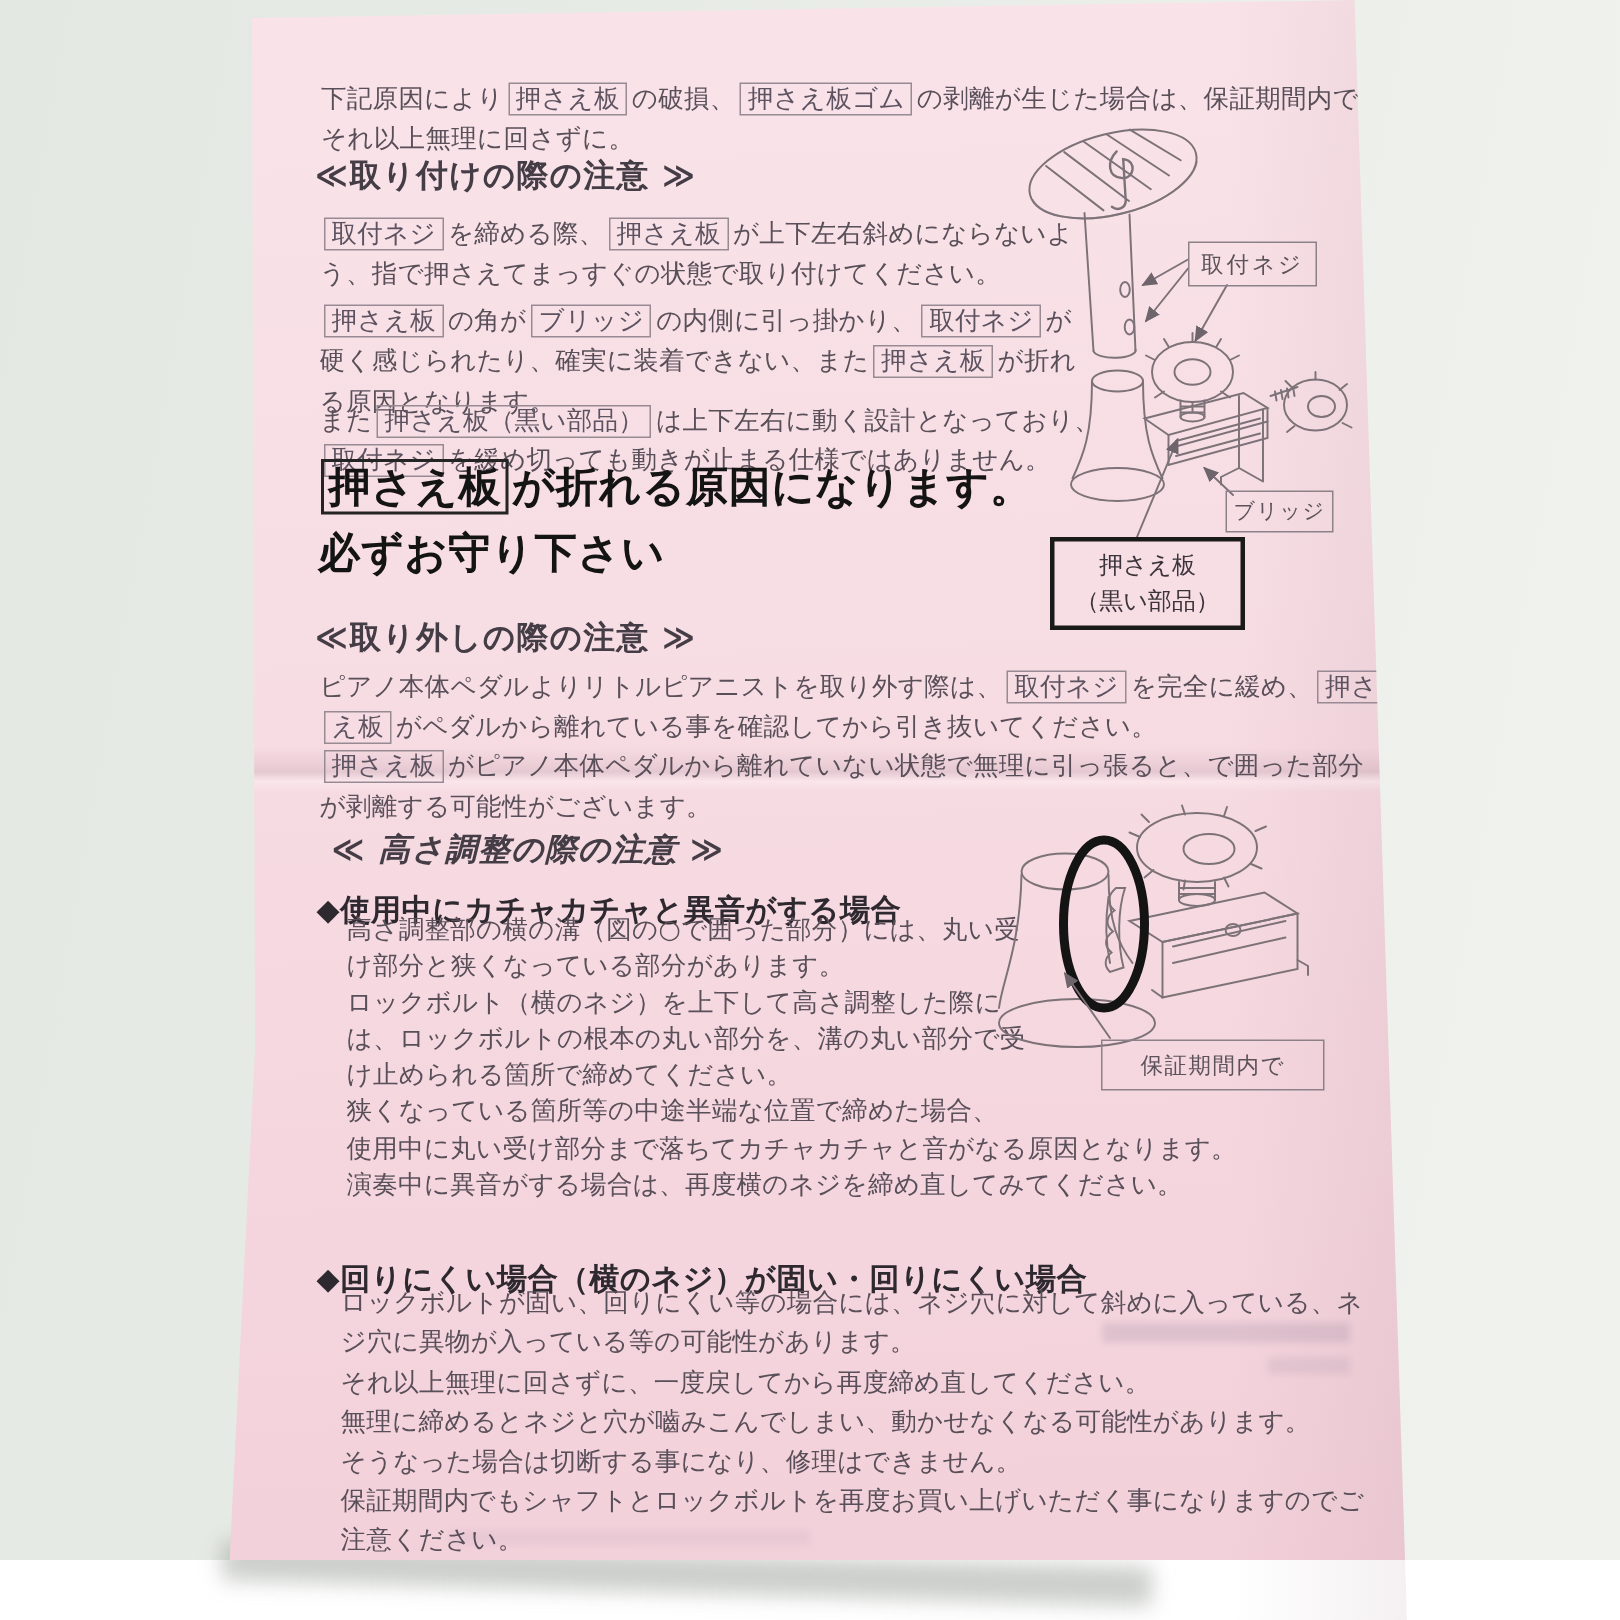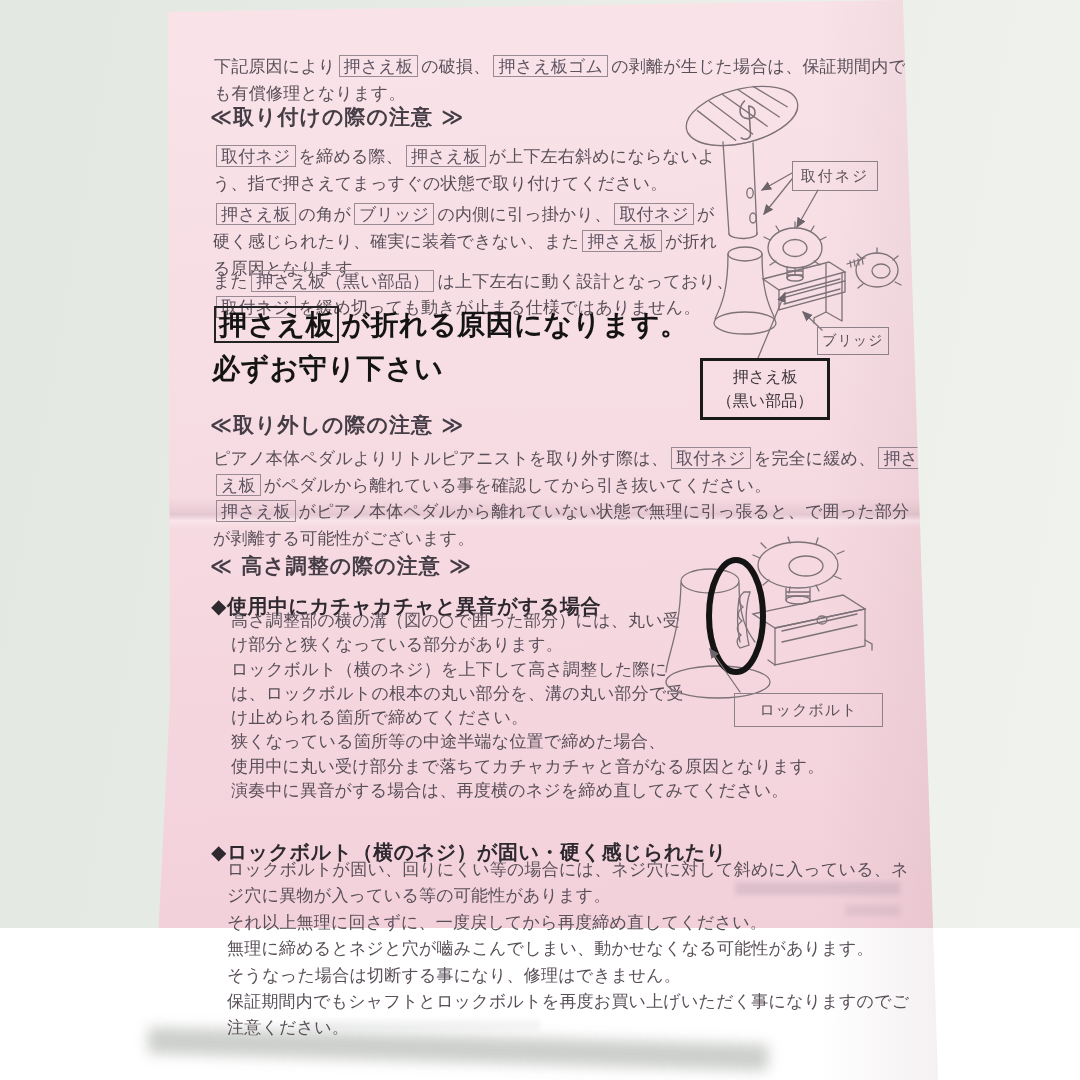--- a/index.html
+++ b/index.html
@@ -1,21 +1,21 @@
 <!DOCTYPE html>
 <html><head>
 <meta charset="utf-8">
 <style>
   html,body{margin:0;padding:0;}
   body{
     width:1080px;height:1080px;overflow:hidden;
     font-family:"DejaVu Sans","Liberation Sans",sans-serif;
   }
   .scene{
-    position:relative;width:1080px;height:928px;
+    position:relative;width:1080px;height:1040px;
     background:linear-gradient(100deg,#e3e8e2 0%,#e7ebe5 35%,#edf0ea 70%,#f0f2ee 100%);
   }
   .bottom-shadow{
     position:absolute;left:148px;top:1036px;width:620px;height:26px;
     background:rgba(118,126,116,0.38);filter:blur(7px);
     transform:rotate(1.6deg);
   }
   .paper{
     position:absolute;inset:0;
     clip-path:polygon(168px 12px,903px 0px,938px 1080px,700px 1080px,620px 1058px,153px 1040px,170px 700px);
@@ -55,21 +55,21 @@
   #p-install-2{left:213px;top:184px;}
   #p-install-3{left:213px;top:251px;line-height:26px;}
   #warning{
     position:absolute;left:212px;top:303px;font-size:28px;font-weight:bold;
     color:#141414;line-height:44px;white-space:nowrap;letter-spacing:0.5px;
   }
   #warning .boxed{border:2px solid #242424;padding:0 3px;margin:0 2px;color:#141414;}
   #h-removal{left:210px;top:394px;}
   #p-removal-1{left:213px;top:428px;line-height:26.5px;}
   #p-removal-2{left:213px;top:481px;line-height:26.5px;}
-  #h-height{left:210px;top:535px;}
+  #h-height{left:221px;top:535px;font-style:italic;}
   #sub1-head{left:211px;top:573px;}
   #sub1-body{left:231px;top:608px;line-height:24.3px;}
   #sub2-head{left:211px;top:819px;}
   #sub2-body{left:227px;top:856px;line-height:26.4px;}
 
   .diagram{position:absolute;}
   #diagram-top{left:666px;top:72px;width:244px;height:352px;}
   #diagram-bottom{left:656px;top:532px;width:254px;height:205px;}
   .diagram svg{position:absolute;left:0;top:0;}
   .callout{
@@ -91,21 +91,21 @@
 <div class="scene">
   <div class="bottom-shadow"></div>
 
   <div class="paper">
     <div class="paper-shade"></div>
     <div class="crease"></div>
     <div class="smudge s1"></div>
     <div class="smudge s2"></div>
     <div class="smudge s3"></div>
 
-    <p class="para" id="warranty-notice"><span>下記原因により</span><span class="boxed">押さえ板</span><span>の破損、</span><span class="boxed">押さえ板ゴム</span><span>の剥離が生じた場合は、保証期間内で</span><br><span>も有償修理となります。</span></p>
+    <p class="para" id="warranty-notice"><span>下記原因により</span><span class="boxed">押さえ板</span><span>の破損、</span><span class="boxed">押さえ板ゴム</span><span>の剥離が生じた場合は、保証期間内で</span><br><span>それ以上無理に回さずに。</span></p>
 
     <h2 class="heading" id="h-install">≪取り付けの際の注意 ≫</h2>
     <p class="para" id="p-install-1"><span class="boxed">取付ネジ</span><span>を締める際、</span><span class="boxed">押さえ板</span><span>が上下左右斜めにならないよ</span><br><span>う、指で押さえてまっすぐの状態で取り付けてください。</span></p>
     <p class="para" id="p-install-2"><span class="boxed">押さえ板</span><span>の角が</span><span class="boxed">ブリッジ</span><span>の内側に引っ掛かり、</span><span class="boxed">取付ネジ</span><span>が</span><br><span>硬く感じられたり、確実に装着できない、また</span><span class="boxed">押さえ板</span><span>が折れ</span><br><span>る原因となります。</span></p>
     <p class="para" id="p-install-3"><span>また</span><span class="boxed">押さえ板（黒い部品）</span><span>は上下左右に動く設計となっており、</span><br><span class="boxed">取付ネジ</span><span>を緩め切っても動きが止まる仕様ではありません。</span></p>
 
     <div id="warning">
       <div><span class="boxed">押さえ板</span><span>が折れる原因になります。</span></div>
       <div>必ずお守り下さい</div>
     </div>
@@ -120,21 +120,21 @@
         <div>高さ調整部の横の溝（図の○で囲った部分）には、丸い受</div>
         <div>け部分と狭くなっている部分があります。</div>
         <div>ロックボルト（横のネジ）を上下して高さ調整した際に</div>
         <div>は、ロックボルトの根本の丸い部分を、溝の丸い部分で受</div>
         <div>け止められる箇所で締めてください。</div>
         <div>狭くなっている箇所等の中途半端な位置で締めた場合、</div>
         <div>使用中に丸い受け部分まで落ちてカチャカチャと音がなる原因となります。</div>
         <div>演奏中に異音がする場合は、再度横のネジを締め直してみてください。</div>
       </div>
 
-    <h3 class="subheading" id="sub2-head">◆ロックボルト（横のネジ）が固い・硬く感じられたり</h3>
+    <h3 class="subheading" id="sub2-head">◆回りにくい場合（横のネジ）が固い・回りにくい場合</h3>
     <div class="para" id="sub2-body">
         <div>ロックボルトが固い、回りにくい等の場合には、ネジ穴に対して斜めに入っている、ネ</div>
         <div>ジ穴に異物が入っている等の可能性があります。</div>
         <div>それ以上無理に回さずに、一度戻してから再度締め直してください。</div>
         <div>無理に締めるとネジと穴が嚙みこんでしまい、動かせなくなる可能性があります。</div>
         <div>そうなった場合は切断する事になり、修理はできません。</div>
         <div>保証期間内でもシャフトとロックボルトを再度お買い上げいただく事になりますのでご</div>
         <div>注意ください。</div>
       </div>
 
@@ -235,16 +235,16 @@
             <ellipse cx="62" cy="150" rx="52" ry="16"></ellipse>
             <path d="M88,60 c-6,5 -6,11 -1,15 c-6,4 -6,10 -1,14 c-6,4 -6,10 -1,14 c-5,4 -5,9 -1,13 l9,-3 c-4,-16 -4,-38 1,-53 z"></path>
             <path d="M83,66 c-2,14 -2,30 1,44"></path>
           </g>
 
           <ellipse cx="80" cy="84" rx="27" ry="56" stroke="#141414" stroke-width="6"></ellipse>
 
           <path d="M84,160 L54,117" marker-end="url(#ah)"></path>
         </g>
       </svg>
-      <div class="callout lbl-height">ロックボルト</div>
+      <div class="callout lbl-height">保証期間内で</div>
     </div>
   </div>
 </div>
 
 </body></html>

